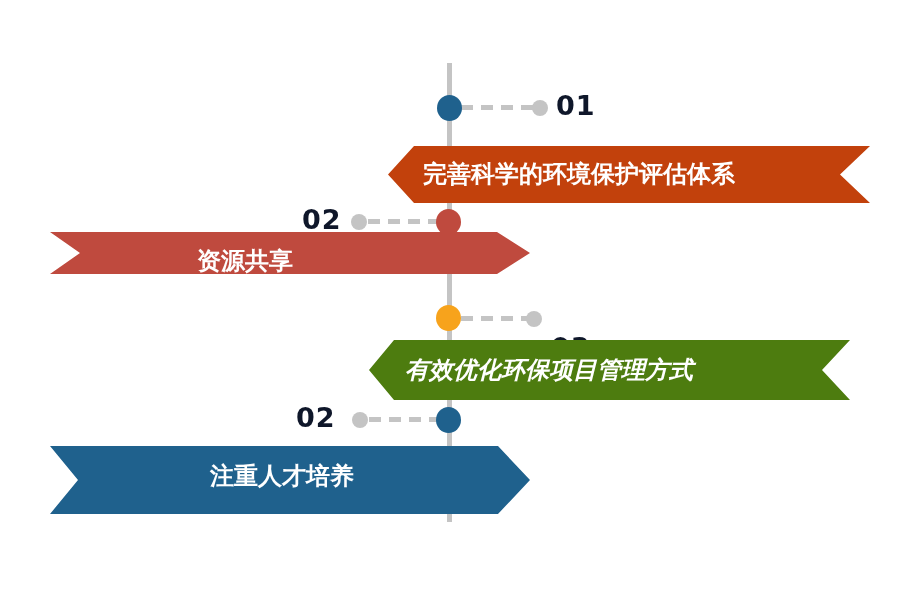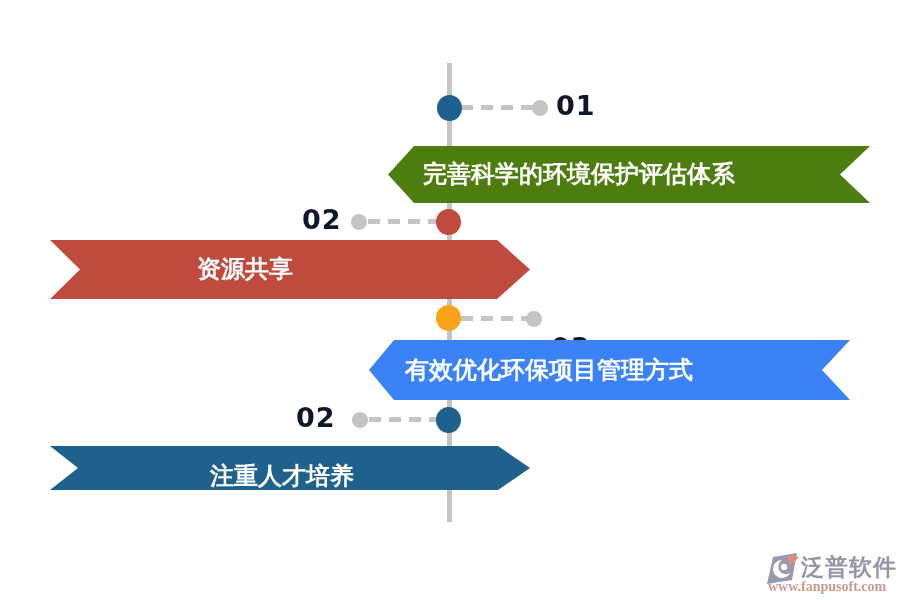--- a/index.html
+++ b/index.html
@@ -40,29 +40,29 @@
   .num.n4{left:296px;top:404px;}
 
   
   .banner{position:absolute;}
   .banner .btext{position:absolute;top:0;color:#FFFFFF;font-weight:700;font-size:24px;white-space:nowrap;}
   
   .banner.b1{left:388px;top:146px;width:482px;height:57px;
     clip-path:polygon(0 50%,26px 0,100% 0,calc(100% - 30px) 50%,100% 100%,26px 100%);}
   .banner.b1 .btext{left:35px;line-height:57px;}
   
-  .banner.b2{left:50px;top:240px;width:480px;height:59px;
+  .banner.b2{left:50px;top:232px;width:480px;height:42px;
     clip-path:polygon(0 0,calc(100% - 33px) 0,100% 50%,calc(100% - 33px) 100%,0 100%,30px 50%);}
   .banner.b2 .btext{left:147px;line-height:59px;}
   
   .banner.b3{left:369px;top:340px;width:481px;height:60px;
     clip-path:polygon(0 50%,25px 0,100% 0,calc(100% - 28px) 50%,100% 100%,25px 100%);}
   .banner.b3 .btext{left:36px;line-height:60px;}
   
-  .banner.b4{left:50px;top:446px;width:480px;height:44px;
+  .banner.b4{left:50px;top:446px;width:480px;height:68px;
     clip-path:polygon(0 0,calc(100% - 32px) 0,100% 50%,calc(100% - 32px) 100%,0 100%,28px 50%);}
   .banner.b4 .btext{left:160px;line-height:60px;}
 
   
   .logo{position:absolute;left:766px;top:551px;width:130px;height:48px;}
   .logo-icon{position:absolute;left:0;top:2px;}
   .logo-brand{position:absolute;left:35px;top:1px;font-size:23px;font-weight:700;
     color:#9595A8;letter-spacing:1px;white-space:nowrap;}
   .logo-url{position:absolute;left:2px;top:28px;font-size:14px;font-weight:700;
     font-family:"Liberation Serif","DejaVu Serif",serif;color:#CD9A92;white-space:nowrap;}
@@ -71,52 +71,42 @@
 <body>
 
 <div class="canvas">
 
   <div class="timeline"></div>
 
   <div class="dash c1"></div>
   <div class="gdot g1"></div>
   <div class="mdot m1" style="background-color: rgb(31, 97, 141);"></div>
   <div class="num n1">01</div>
-  <div class="banner b1" style="background-color: #4d7c0f;">
+  <div class="banner b1" style="background-color: #c2410c;">
     <span class="btext">完善科学的环境保护评估体系</span>
   </div>
 
   <div class="num n2">02</div>
   <div class="gdot g2"></div>
   <div class="dash c2"></div>
   <div class="mdot m2" style="background-color: rgb(191, 74, 62);"></div>
   <div class="banner b2" style="background-color: rgb(191, 74, 62);">
     <span class="btext">资源共享</span>
   </div>
 
   <div class="dash c3"></div>
   <div class="gdot g3"></div>
   <div class="mdot m3" style="background-color: rgb(247, 163, 28);"></div>
   <div class="num n3">03</div>
-  <div class="banner b3" style="background-color: #3b82f6;">
+  <div class="banner b3" style="background-color: #4d7c0f; font-style: italic;">
     <span class="btext">有效优化环保项目管理方式</span>
   </div>
 
   <div class="num n4">02</div>
   <div class="gdot g4"></div>
   <div class="dash c4"></div>
   <div class="mdot m4" style="background-color: rgb(31, 97, 141);"></div>
   <div class="banner b4" style="background-color: rgb(31, 97, 141);">
     <span class="btext">注重人才培养</span>
   </div>
 
-  <div class="logo">
-    <svg class="logo-icon" width="34" height="34" viewBox="0 0 34 34">
-      <path d="M7,4 L31,0 L26,27 L1,31 Z" fill="#9899AC"></path>
-      <path d="M21,2 L33,4 L24,13 Z" fill="#DE8C7C"></path>
-      <path d="M16,7 a9,9 0 1 0 8,13 a7,7 0 1 1 -8,-13 Z" fill="#FFFFFF"></path>
-      <circle cx="18" cy="14" r="3.2" fill="#FFFFFF"></circle>
-    </svg>
-    <div class="logo-brand">泛普软件</div>
-    <div class="logo-url">www.fanpusoft.com</div>
-  </div>
 
 </div>
 
 </body></html>

